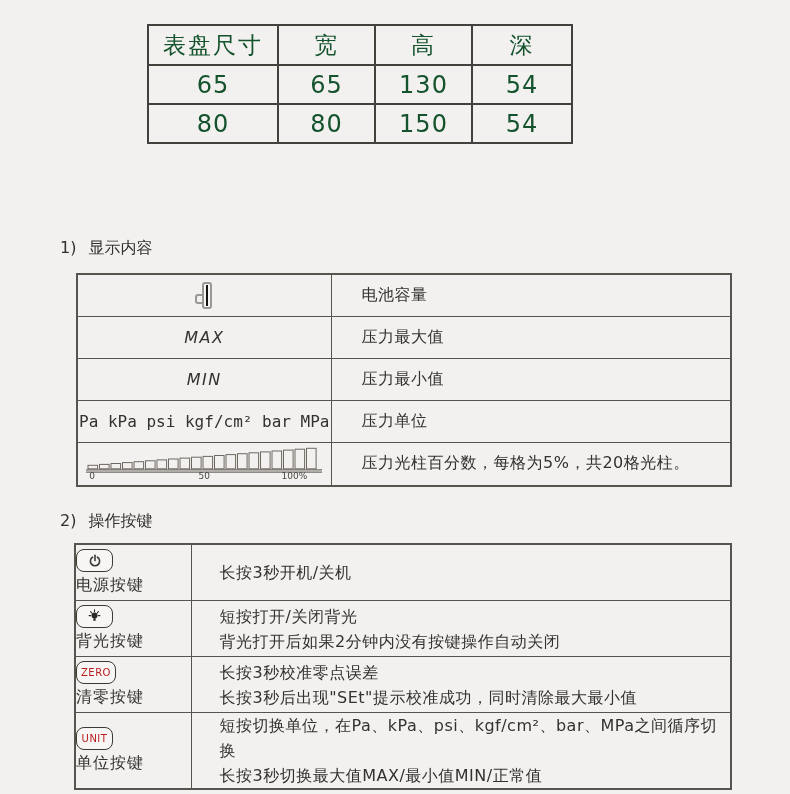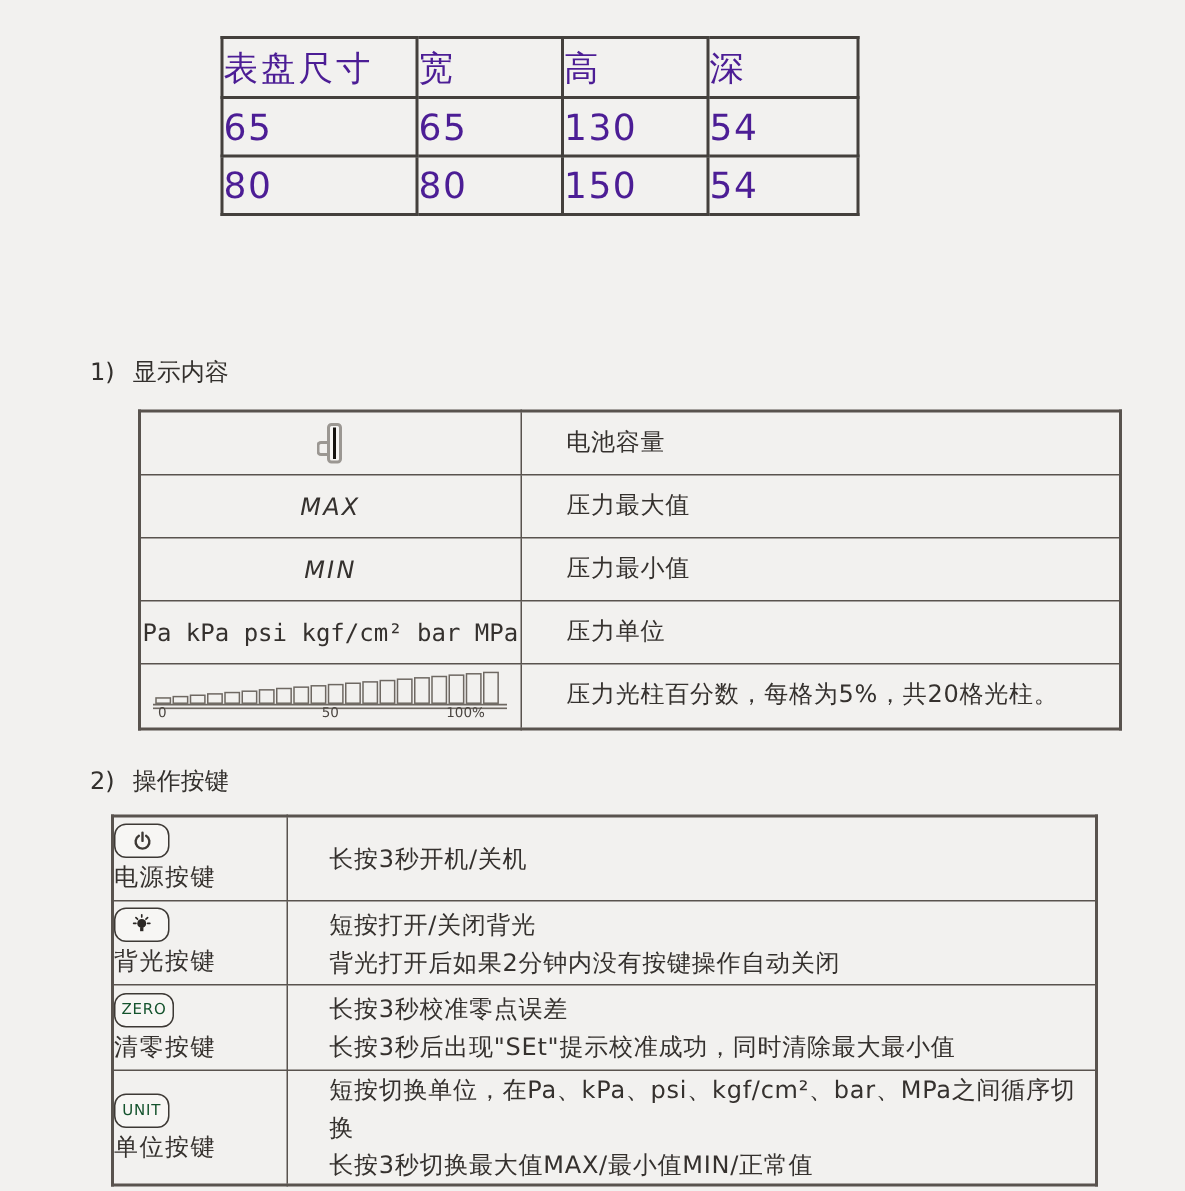--- a/index.html
+++ b/index.html
@@ -13,41 +13,40 @@
     overflow: hidden;
   }
 
   
   .size-table {
     position: absolute; left: 147px; top: 24px;
     border-collapse: collapse; table-layout: fixed;
   }
   .size-table td {
     border: 2px solid #44403c;
-    vertical-align: middle;
-    height: 39px; font-size: 24px; color: #4c1d95;
+    text-align: center; vertical-align: middle;
+    height: 39px; font-size: 24px; color: #14532d;
     letter-spacing: 1px;
   }
   .size-table tr.hdr td { height: 40px; font-size: 23px; letter-spacing: 2px; }
 
   
   .section-label {
     position: absolute; left: 60px;
     display: flex; gap: 12px;
     font-size: 16px; color: #33302d;
   }
   .section-label.s1 { top: 238px; }
   .section-label.s2 { top: 511px; }
 
   
   .info-table {
     position: absolute; left: 76px; top: 273px;
     border-collapse: collapse; table-layout: fixed;
     border: 2px solid #59534e;
-    margin-left: 16px;
   }
   .info-table td {
     border: 1px solid #59534e;
     vertical-align: middle;
     height: 42px; font-size: 16px;
   }
   .info-table td.sym { text-align: center; }
   .info-table td.desc { padding-left: 30px; letter-spacing: 0.5px; }
   .latin { font-size: 16px; letter-spacing: 1.5px; font-style: italic; }
   .units-line { font-family: "DejaVu Sans Mono", "Liberation Mono", monospace; font-size: 15px; letter-spacing: 0; }
@@ -99,21 +98,21 @@
   .keys-table tr.r1 td { height: 56px; }
   .keys-table tr.r2 td { height: 53px; }
   .keys-table tr.r3 td { height: 51px; }
   .keys-table tr.r4 td { height: 54px; }
   .keys-table .line { line-height: 25px; }
 
   .key-btn {
     display: inline-flex; align-items: center; justify-content: center;
     min-width: 37px; height: 23px; padding: 0 4px;
     border: 1.5px solid #3d3935; border-radius: 8px;
-    background: #f7f6f4; color: #14532d;
+    background: #f7f6f4; color: #b91c1c;
   }
   .key-btn .btn-label { font-size: 10px; letter-spacing: 0.5px; }
   .key-name { font-size: 16px; margin-top: 3px; letter-spacing: 1px; }
 </style>
 </head>
 <body>
 
 <div class="page">
 
   <table class="size-table">

